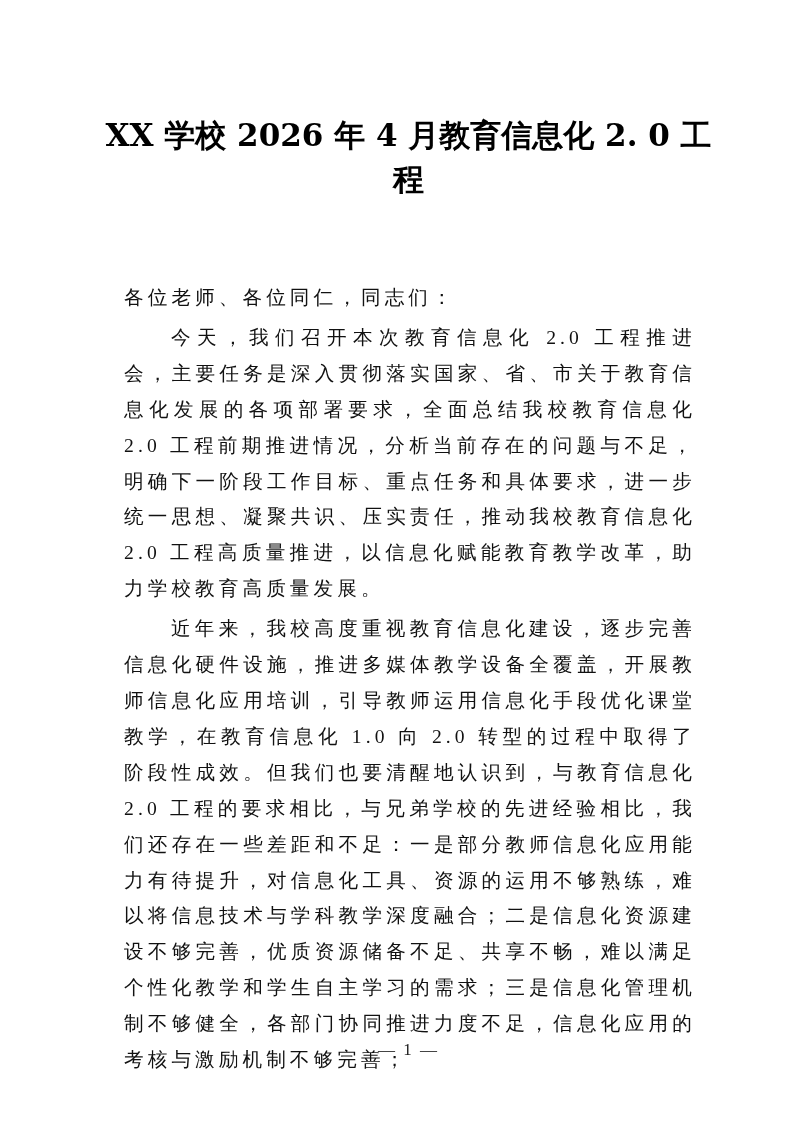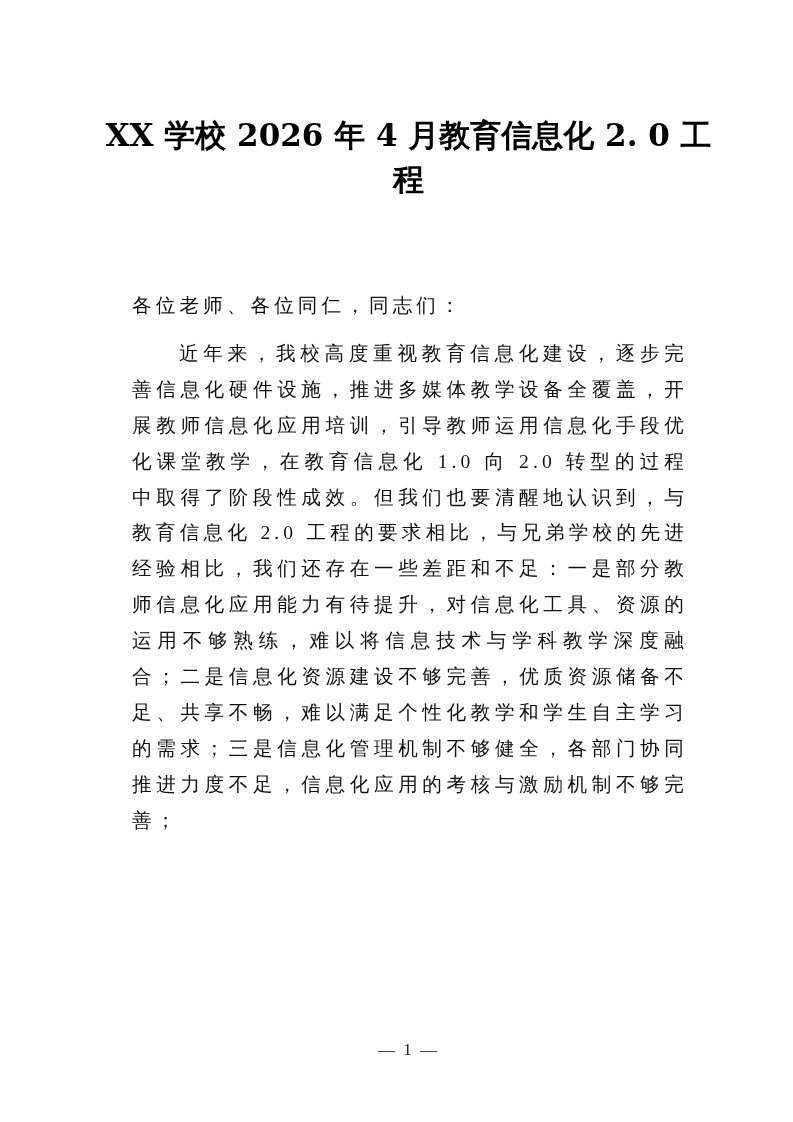--- a/index.html
+++ b/index.html
@@ -11,36 +11,37 @@
     font-family: "DejaVu Serif", "Liberation Serif", serif;
     font-weight: bold; font-size: 31px; line-height: 44px;
     letter-spacing: 0px;
   }
   .body {
     position: absolute; left: 108px; top: 276px; width: 580px;
     font-family: "Liberation Serif", "DejaVu Serif", serif;
     font-size: 19.6px; line-height: 35.9px; color: #111;
     letter-spacing: 4.1px; text-align: justify;
   }
-  .body p { margin: 12px; text-align: justify; text-align-last: left; }
+  .body p { margin: 4px; text-align: justify; text-align-last: left; }
   .body p.indent { text-indent: 47px; }
   .body b { font-weight: normal; }
   .footer {
     position: absolute; left: 0; width: 793px; top: 1040px;
     text-align: center; font-family: "Liberation Serif", "DejaVu Serif", serif;
     font-size: 17px; color: #222; letter-spacing: 2px;
   }
 </style>
 </head>
 <body>
 
 <div class="page">
   <div class="title">
     <div>XX 学校 2026 年 4 月教育信息化 2. 0 工程</div>
   </div>
 
   <div class="body">
     <p>各位老师、各位同仁，同志们：</p>
+    <p class="indent">今天，我们召开本次教育信息化 2.0 工程推进会，主要任务是深入贯彻落实国家、省、市关于教育信息化发展的各项部署要求，全面总结我校教育信息化 2.0 工程前期推进情况，分析当前存在的问题与不足，明确下一阶段工作目标、重点任务和具体要求，进一步统一思想、凝聚共识、压实责任，推动我校教育信息化 2.0 工程高质量推进，以信息化赋能教育教学改革，助力学校教育高质量发展。</p>
     <p class="indent"><span>近年来，我校高度重视教育信息化建设，逐步完善信息化硬件设施，推进多媒体教学设备全覆盖，开展教师信息化应用培训，引导教师运用信息化手段优化课堂教学，在教育信息化 1.0 向 2.0 转型的过程中取得了阶段性成效。但我们也要清醒地认识到，与教育信息化 2.0 工程的要求相比，与兄弟学校的先进经验相比，我们还存在一些差距和不足：</span><b>一是</b><span>部分教师信息化应用能力有待提升，对信息化工具、资源的运用不够熟练，难以将信息技术与学科教学深度融合；</span><b>二是</b><span>信息化资源建设不够完善，优质资源储备不足、共享不畅，难以满足个性化教学和学生自主学习的需求；</span><b>三是</b><span>信息化管理机制不够健全，各部门协同推进力度不足，信息化应用的考核与激励机制不够完善；</span></p>
   </div>
 
   <div class="footer">— 1 —</div>
 </div>
 
 </body></html>

